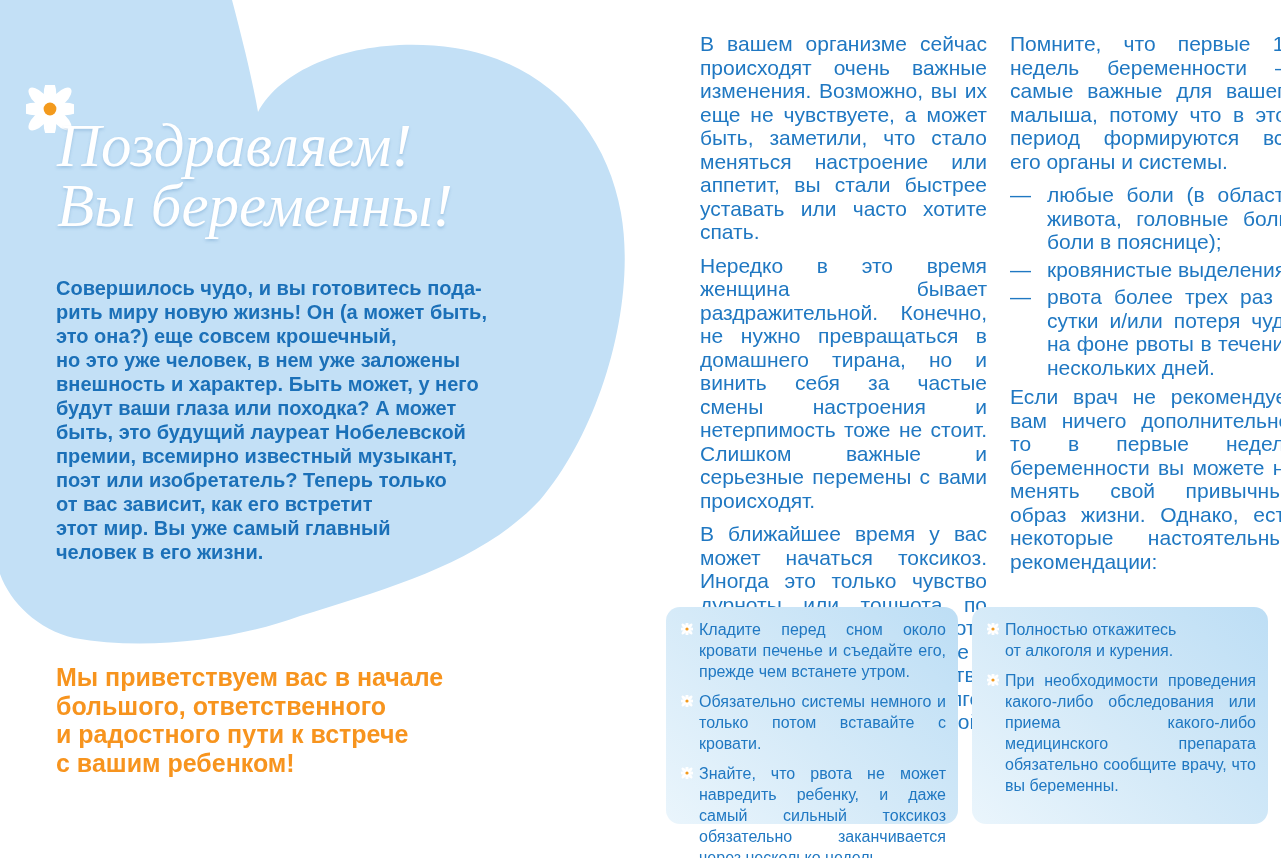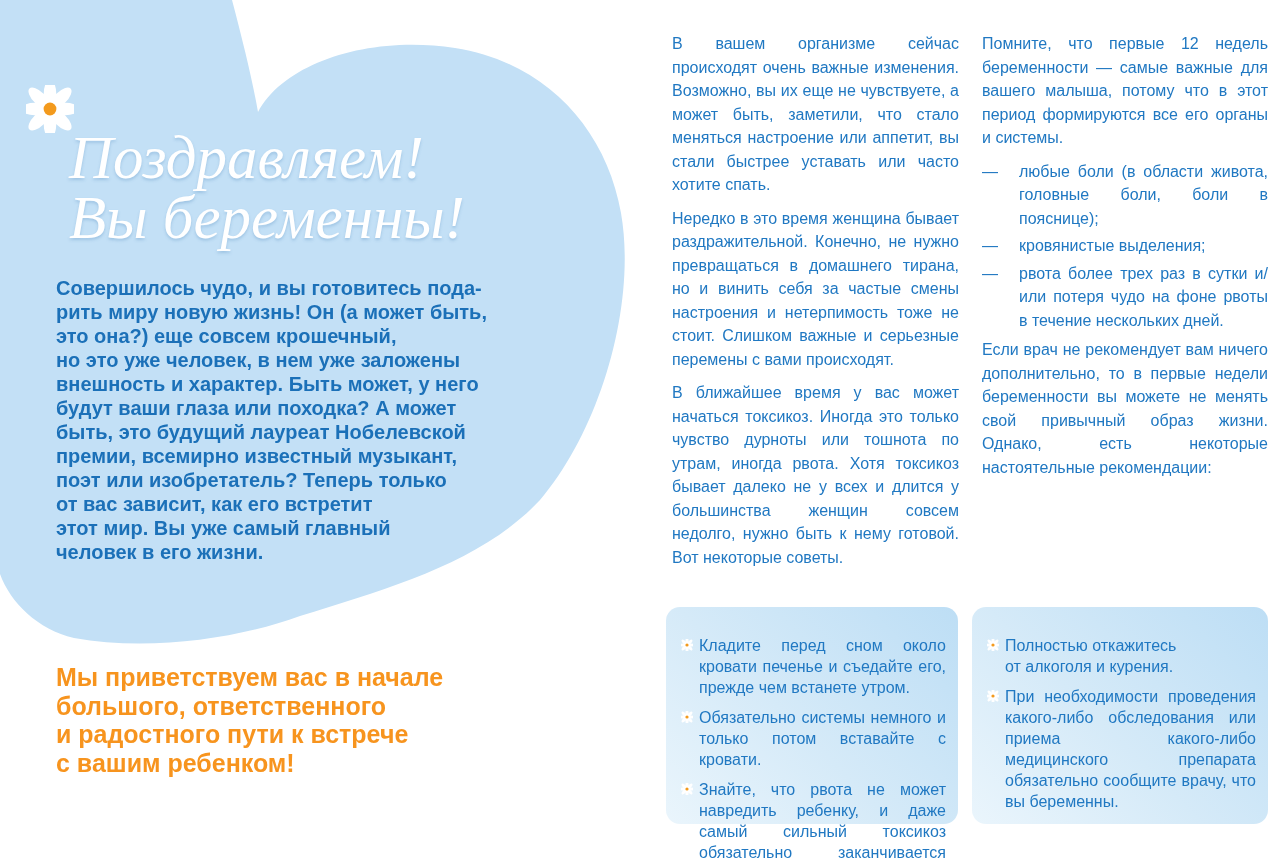--- a/index.html
+++ b/index.html
@@ -4,47 +4,47 @@
 <style>
   html,body{margin:0;padding:0;background:#ffffff;}
   .page{
     position:relative;width:1281px;height:858px;background:#ffffff;
     overflow:hidden;font-family:"Liberation Sans",sans-serif;
     -webkit-font-smoothing:antialiased;
   }
   .heart{position:absolute;left:0;top:0;}
   .daisy-big{position:absolute;left:26px;top:85px;width:48px;height:48px;}
   .title{
-    position:absolute;left:57px;top:116px;margin:12px;
+    position:absolute;left:57px;top:116px;margin:0;
     font-family:"Liberation Serif",serif;font-style:italic;font-weight:normal;
     font-size:61px;line-height:60px;color:#ffffff;white-space:pre-line;
     text-shadow:0 2px 3px rgba(110,160,205,0.45);
   }
   .intro{
     position:absolute;left:56px;top:276px;width:520px;
     font-size:20px;line-height:24px;font-weight:bold;color:#1b70b8;
     white-space:pre-line;
   }
   .welcome{
     position:absolute;left:56px;top:663px;width:520px;
     font-size:25px;line-height:28.5px;font-weight:bold;color:#f7941e;
     white-space:pre-line;
   }
-  .col{position:absolute;top:32px;font-size:16px;line-height:23.5px;color:#2078c2;}
+  .col{position:absolute;top:32px;font-size:21px;line-height:23.5px;color:#2078c2;margin-left:28px;}
   .col p{margin:0 0 10px 0;text-align:justify;}
   .col-mid{left:672px;width:287px;}
   .col-right{left:982px;width:286px;}
   .symptoms{margin:0 0 6px 0;}
   .symptom{position:relative;padding-left:37px;margin:0 0 4px 0;}
   .symptom .dash{position:absolute;left:0;top:0;}
   .symptom p{margin:0;}
   .tipbox{
     position:absolute;top:607px;height:217px;border-radius:14px;
     background:linear-gradient(45deg,#eaf5fc 0%,#d5eaf8 45%,#bddef5 100%);
-    padding:28px 12px 0 15px;box-sizing:border-box;
+    padding:12px 12px 0 15px;box-sizing:border-box;
   }
   .tipbox-mid{left:666px;width:292px;}
   .tipbox-right{left:972px;width:296px;}
   .tip{display:flex;gap:6px;margin:0 0 9px 0;font-size:16px;line-height:21px;color:#2078c2;}
   .tip .daisy-bullet{flex:0 0 12px;width:12px;height:12px;margin-top:4px;}
   .tip p{margin:0;flex:1;text-align:justify;white-space:pre-line;}
   .tip p.bold{font-weight:normal;}
   .defs{position:absolute;width:0;height:0;}
 </style>
 </head>

